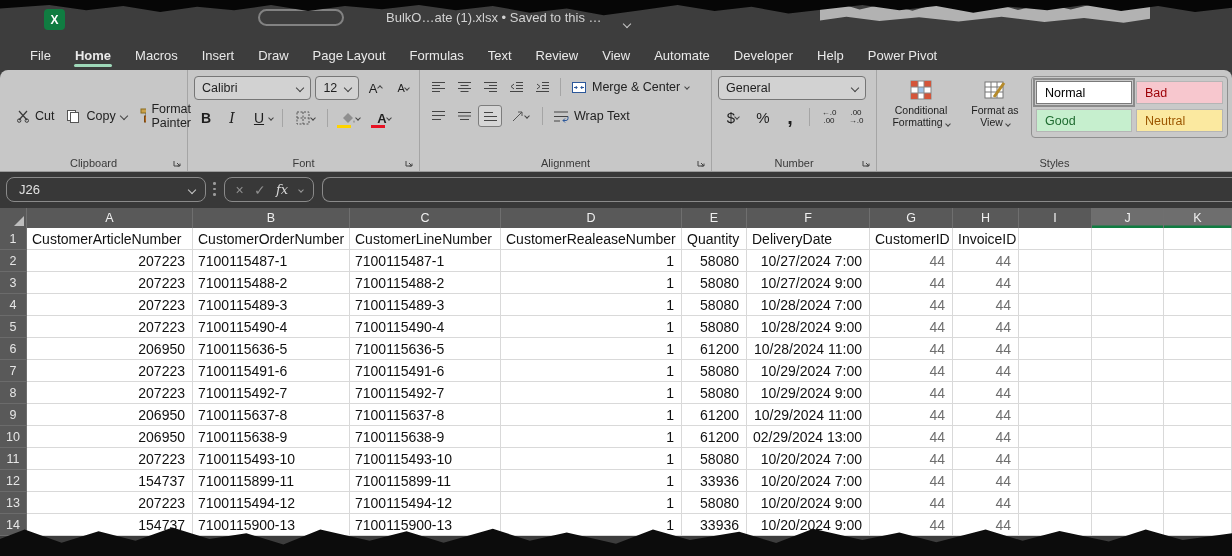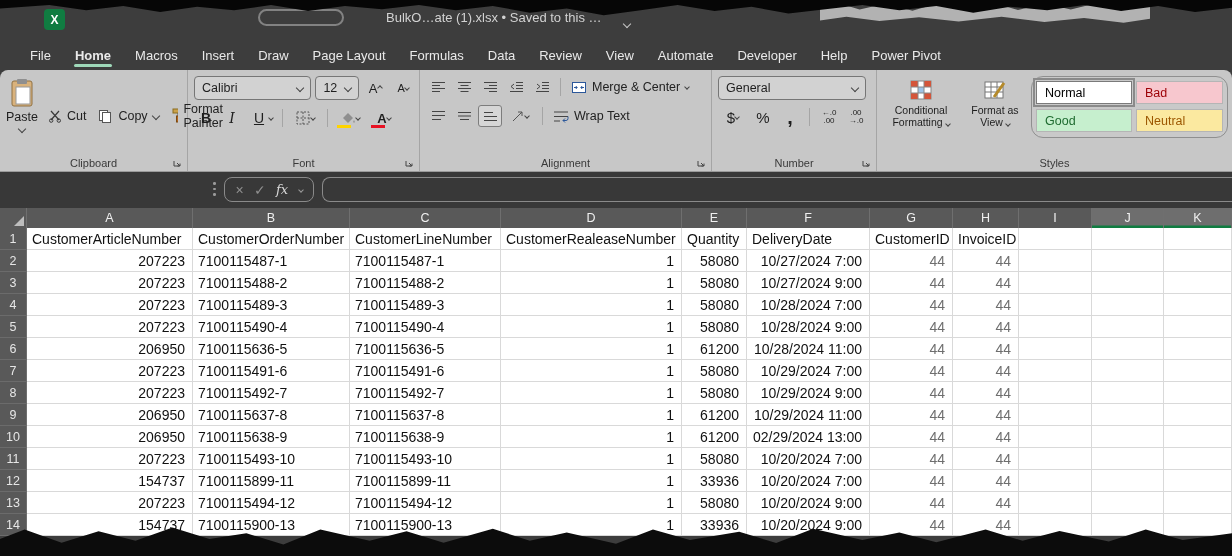--- a/index.html
+++ b/index.html
@@ -58,21 +58,21 @@
   .al-row { display:flex; align-items:center; gap:2px; }
 
   
   .g-number { width:165px; display:flex; flex-direction:column; gap:6px; }
   .num-row { display:flex; align-items:center; gap:3px; }
   .decbtn { font-size:8px; line-height:8px; text-align:center; padding:1px 3px; color:#222; }
 
   
   .g-styles { width:355px; display:flex; align-items:flex-start; gap:4px; }
   .bigbtn { display:flex; flex-direction:column; align-items:center; font-size:10.5px; line-height:12px; text-align:center; gap:2px; padding-top:2px; width:76px; }
-  .gallery { flex:1; border:1px solid #8f8f8f; border-radius:12px; padding:4px; display:grid; grid-template-columns:96px 1fr; gap:4px; background:#c9c9c9; height:62px; }
+  .gallery { flex:1; border:1px solid #8f8f8f; border-radius:4px; padding:4px; display:grid; grid-template-columns:96px 1fr; gap:4px; background:#c9c9c9; height:62px; }
   .chip { height:23px; display:flex; align-items:center; padding-left:8px; font-size:12.5px; border:1px solid #b5b5b5; }
   .chip.selchip { outline:2px solid #8a8a8a; outline-offset:1px; border-color:#7a7a7a; }
 
   
   .formulabar { height:36px; background:#383838; position:relative; }
   .namebox { position:absolute; left:6px; top:5px; width:200px; height:25px; border:1px solid #8a8a8a; border-radius:8px; display:flex; align-items:center; justify-content:space-between; padding:0 10px 0 12px; color:#e2e2e2; font-size:13px; }
   .vdots { position:absolute; left:213px; top:10px; display:flex; flex-direction:column; gap:3px; }
   .vdots i { width:2.5px; height:2.5px; background:#9a9a9a; border-radius:50%; }
   .fxbox { position:absolute; left:224px; top:5px; width:90px; height:25px; border:1px solid #8a8a8a; border-radius:8px; display:flex; align-items:center; justify-content:space-evenly; color:#8f8f8f; font-size:14px; }
   .fxbox .fx { color:#d8d8d8; font-family:"DejaVu Serif", serif; font-style:italic; font-size:13px; }
@@ -106,41 +106,32 @@
   </div>
 
   <div class="tabrow">
       <div class="tab">File</div>
       <div class="tab active">Home</div>
       <div class="tab">Macros</div>
       <div class="tab">Insert</div>
       <div class="tab">Draw</div>
       <div class="tab">Page Layout</div>
       <div class="tab">Formulas</div>
-      <div class="tab">Data</div>
+      <div class="tab">Text</div>
       <div class="tab">Review</div>
       <div class="tab">View</div>
       <div class="tab">Automate</div>
       <div class="tab">Developer</div>
       <div class="tab">Help</div>
       <div class="tab">Power Pivot</div>
     </div>
 
   <div class="ribbon">
 
     <div class="rgroup g-clipboard">
-      <div class="paste-btn">
-        <svg width="26" height="30">
-            <rect x="3" y="3" width="20" height="25" rx="2" fill="#d9b27c" stroke="#8f7142"></rect>
-            <rect x="8" y="1" width="10" height="5" rx="1" fill="#8f8f8f"></rect>
-            <rect x="7" y="9" width="14" height="17" fill="#fff" stroke="#999"></rect>
-          </svg>
-        <span>Paste</span>
-        <span class="chev dark"></span>
-      </div>
       <div class="clip-col">
         <div class="rbtn">
           <svg width="14" height="14">
               <path d="M3 2 L11 11 M11 2 L3 11" stroke="#3a3a3a" stroke-width="1.2" fill="none"></path>
               <circle cx="3.2" cy="11.6" r="1.7" fill="none" stroke="#3a3a3a"></circle>
               <circle cx="10.8" cy="11.6" r="1.7" fill="none" stroke="#3a3a3a"></circle>
             </svg>
           <span>Cut</span>
         </div>
         <div class="rbtn">
@@ -366,20 +357,24 @@
           <div class="chip selchip" style="background: rgb(255, 255, 255); color: rgb(0, 0, 0);">Normal</div>
           <div class="chip" style="background: rgb(247, 199, 206); color: rgb(156, 0, 6);">Bad</div>
           <div class="chip" style="background: rgb(198, 239, 206); color: rgb(30, 107, 48);">Good</div>
           <div class="chip" style="background: rgb(251, 233, 160); color: rgb(156, 87, 0);">Neutral</div>
         </div>
       <div class="rgroup-label">Styles</div>
     </div>
   </div>
 
   <div class="formulabar">
+    <div class="namebox">
+      <span>J26</span>
+      <span class="chev"></span>
+    </div>
     <div class="vdots">
         <i></i>
         <i></i>
         <i></i>
       </div>
     <div class="fxbox">
       <span>×</span>
       <span>✓</span>
       <span class="fx">fx</span>
       <span class="chev" style="width:4px;height:4px;"></span>

